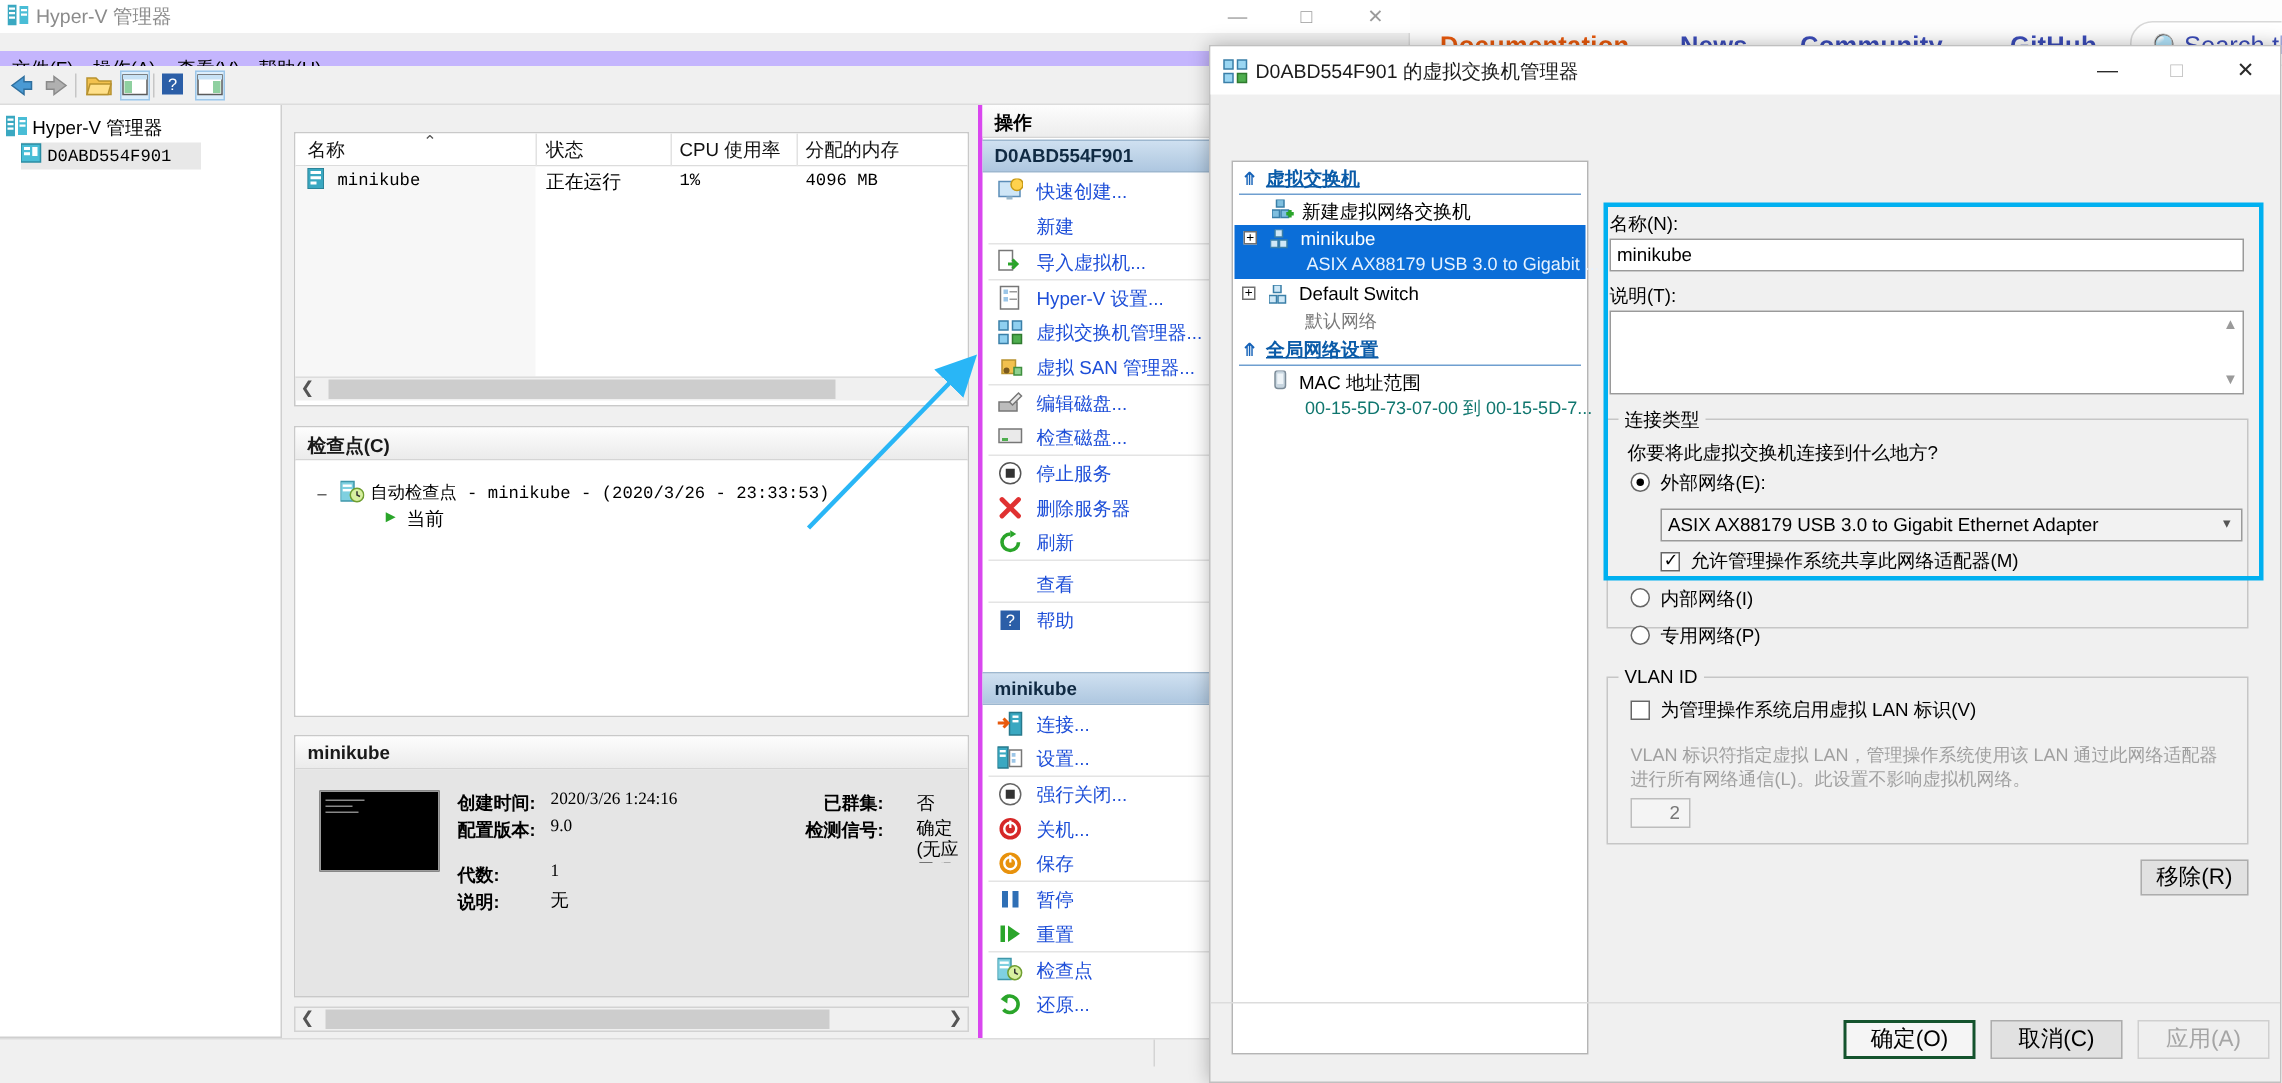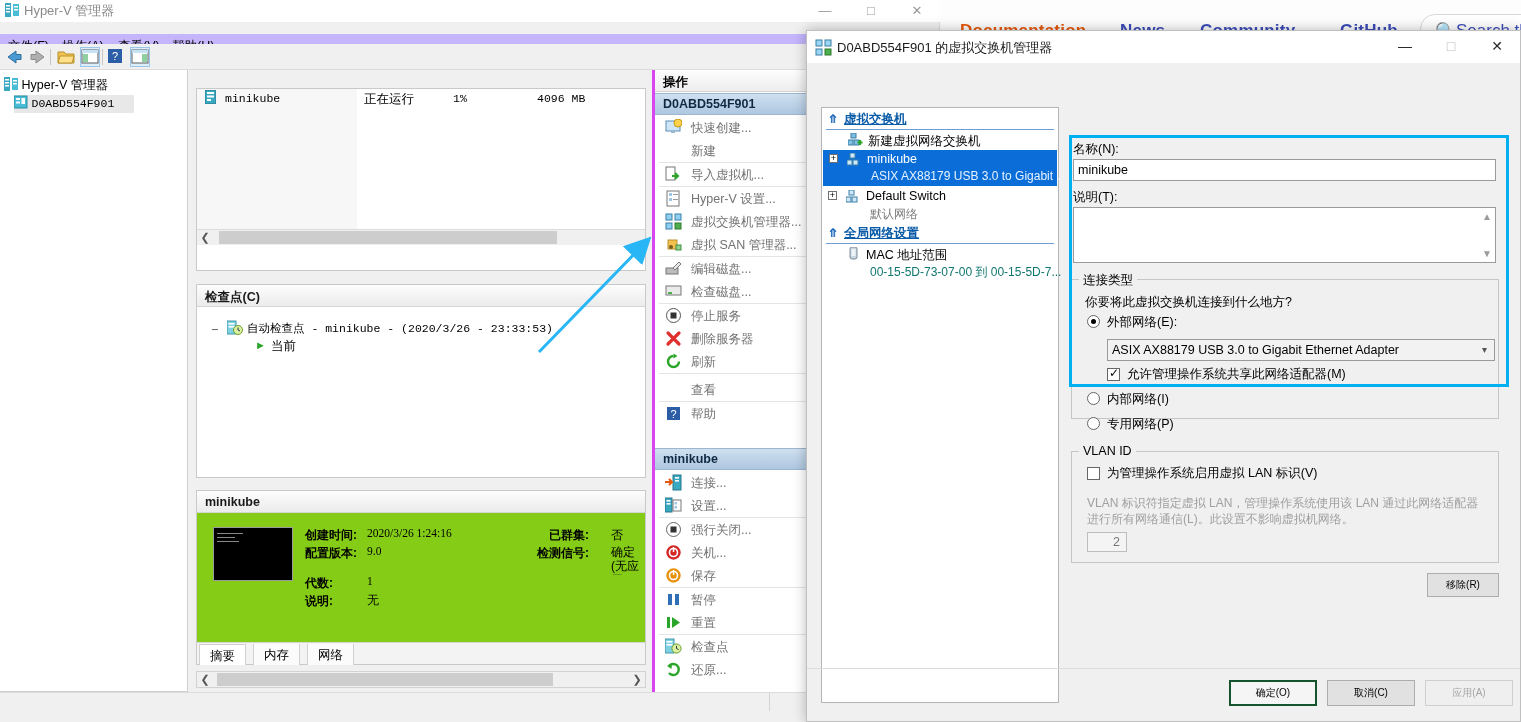--- a/index.html
+++ b/index.html
@@ -183,21 +183,21 @@
     font-weight: bold; font-size: 12.5px; padding: 4px 0 0 8px;
   }
   .act-group {
     position: absolute; left: 0; width: 158px; height: 22px;
     background: linear-gradient(#cfe0f0,#aec7e0);
     border-top: 1px solid #9db7cf; border-bottom: 1px solid #9db7cf;
     font-weight: bold; font-size: 12.5px; color: #102a43; padding: 3px 0 0 8px;
   }
   .act-item {
     position: absolute; left: 0; width: 158px; height: 23px;
-    font-size: 12.5px; color: #737373;
+    font-size: 12.5px; color: #1d4ed8;
   }
   .act-item .lbl { position: absolute; left: 36px; top: 4px; white-space: nowrap; }
   .act-icon { position: absolute; left: 10px; top: 3px; width: 17px; height: 17px; }
   .act-div { position: absolute; left: 4px; width: 150px; height: 1px; background: #e4e4e4; }
 
   .hv-rightedge {
     position: absolute; left: 812px; top: 70px; width: 128px; height: 622px;
     background: #f0f0f0;
   }
   .hv-statusbar {
@@ -293,21 +293,21 @@
     font-size: 12.5px; padding: 3px 4px; color: #000;
   }
   .combo .caret { position: absolute; right: 7px; top: 4px; color: #555; font-size: 10px; }
   .spin {
     position: absolute; background: #f4f4f4; border: 1px solid #bdbdbd;
     font-size: 12.5px; color: #777; text-align: right; padding: 2px 6px 0 0;
   }
   .helptext { position: absolute; font-size: 12px; color: #a0a0a0; line-height: 16px; }
   .btn {
     position: absolute; background: #e1e1e1; border: 1px solid #adadad;
-    font-size: 10px; color: #000; text-align: center; white-space: nowrap;
+    font-size: 15px; color: #000; text-align: center; white-space: nowrap;
   }
   .btn.primary { background: #f5f5f5; border: 2px solid #14532d; }
   .btn.disabled { color: #a5a5a5; background: #efefef; border-color: #cfcfcf; }
   .vsm-footsep { position: absolute; left: 0; bottom: 52px; width: 713px; height: 1px; background: #dcdcdc; }
 
   .arrow-svg { position: absolute; left: 515px; top: 225px; pointer-events: none; }
 </style>
 </head>
 <body>
 
@@ -417,20 +417,30 @@
             <rect x="2" y="6.5" width="4" height="2" fill="#fff"></rect>
             <rect x="7.5" y="3" width="3.5" height="6" fill="#fff"></rect>
           </svg>
         <span class="tree-label" style="font-family:'Liberation Mono',monospace;font-size:11.5px">D0ABD554F901</span>
       </div>
     </div>
 
     <div class="hv-center">
 
       <div class="panel" style="top:18px; height:183px">
+        <div class="vm-columns">
+          <span class="vm-col" style="left:8px">名称</span>
+          <span class="vm-sortcaret" style="left:85px">⌃</span>
+          <span class="vm-col" style="left:167px">状态</span>
+          <span class="vm-col" style="left:256px">CPU 使用率</span>
+          <span class="vm-col" style="left:340px">分配的内存</span>
+          <div class="vm-colsep" style="left:160px"></div>
+          <div class="vm-colsep" style="left:250px"></div>
+          <div class="vm-colsep" style="left:334px"></div>
+        </div>
         <div class="vm-body">
           <div class="vm-body-shade"></div>
           <div class="vm-row">
             <span class="vm-cell" style="left:8px;top:1px">
               <svg width="11" height="14" viewBox="0 0 11 14">
                   <rect x="0" y="0" width="11" height="14" fill="#3aa8c1" stroke="#27798c"></rect>
                   <rect x="2" y="2" width="7" height="2" fill="#fff"></rect>
                   <rect x="2" y="5.5" width="7" height="2" fill="#fff"></rect>
                   <rect x="2" y="9" width="4" height="2" fill="#fff"></rect>
                 </svg>
@@ -461,46 +471,41 @@
               </svg>
           </span>
           <span class="cp-tree-row cp-mono" style="left:50px; top:14px">自动检查点 - minikube - (2020/3/26 - 23:33:53)</span>
           <span class="cp-tree-row" style="left:58px; top:32px; color:#2aa52a; font-size:11px">►</span>
           <span class="cp-tree-row" style="left:74px; top:31px">当前</span>
         </div>
       </div>
 
       <div class="panel" style="top:420px; height:175px">
         <div class="panel-header">minikube</div>
-        <div style="position:relative;height:151px;background:#84cc16">
+        <div style="position:relative;height:151px;background:#e5e5e5">
           <div class="det-thumb">
             <div class="det-thumb-line" style="left:3px; top:5px; width:26px"></div>
             <div class="det-thumb-line" style="left:3px; top:9px; width:18px"></div>
             <div class="det-thumb-line" style="left:3px; top:13px; width:22px"></div>
           </div>
 
           <span class="det-label" style="left:108px; top:14px">创建时间:</span>
           <span class="det-val" style="left:170px; top:14px">2020/3/26 1:24:16</span>
           <span class="det-label" style="left:108px; top:32px">配置版本:</span>
           <span class="det-val" style="left:170px; top:32px">9.0</span>
           <span class="det-label" style="left:108px; top:62px">代数:</span>
           <span class="det-val" style="left:170px; top:62px">1</span>
           <span class="det-label" style="left:108px; top:80px">说明:</span>
           <span class="det-val det-val-cn" style="left:170px; top:79px">无</span>
 
           <span class="det-label" style="left:352px; top:14px">已群集:</span>
           <span class="det-val det-val-cn" style="left:414px; top:14px">否</span>
           <span class="det-label" style="left:340px; top:32px">检测信号:</span>
           <span class="det-val det-val-cn" style="left:414px; top:32px; width:34px; white-space:normal; line-height:14px; overflow:hidden; height:30px">确定(无应用程序数据)</span>
 
-          <div class="tabstrip">
-            <div class="tab active" style="left:2px">摘要</div>
-            <div class="tab" style="left:56px">内存</div>
-            <div class="tab" style="left:110px">网络</div>
-          </div>
         </div>
       </div>
 
       <div style="position:absolute;left:6px;bottom:4px;width:450px;height:17px;background:#f0f0f0;border:1px solid #d2d2d2">
         <div class="hscroll-arrow" style="left:0;top:0">❮</div>
         <div class="hscroll-thumb" style="left:20px; top:1px; width:336px; height:13px"></div>
         <div class="hscroll-arrow" style="right:0;top:0">❯</div>
       </div>
     </div>
 

